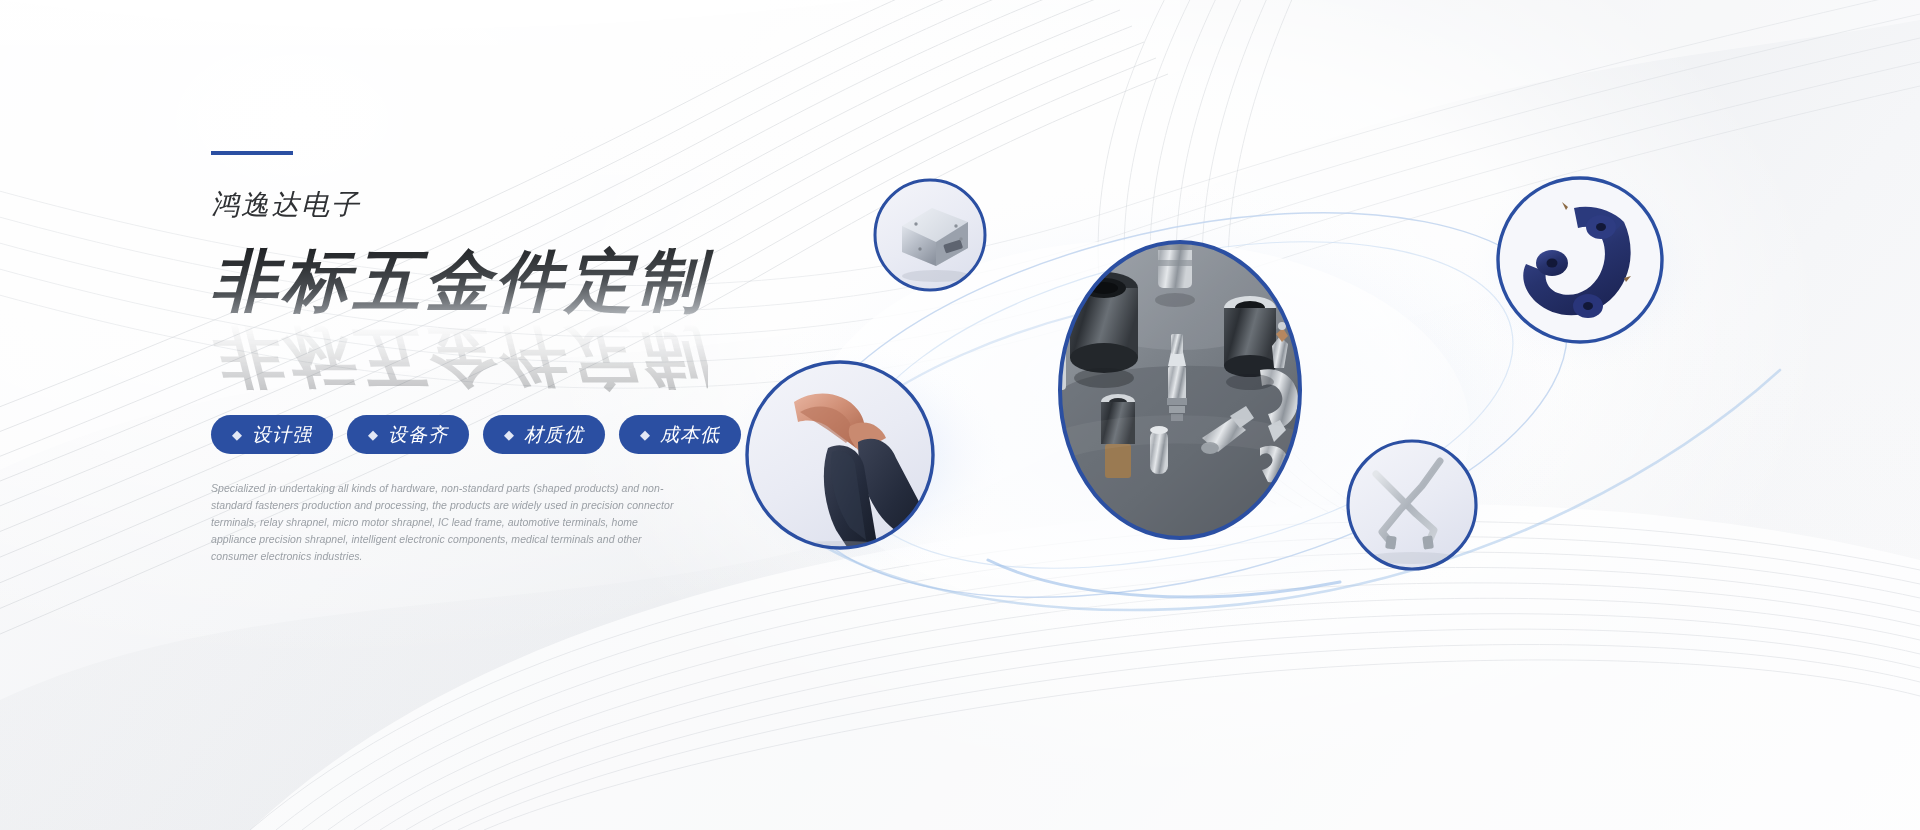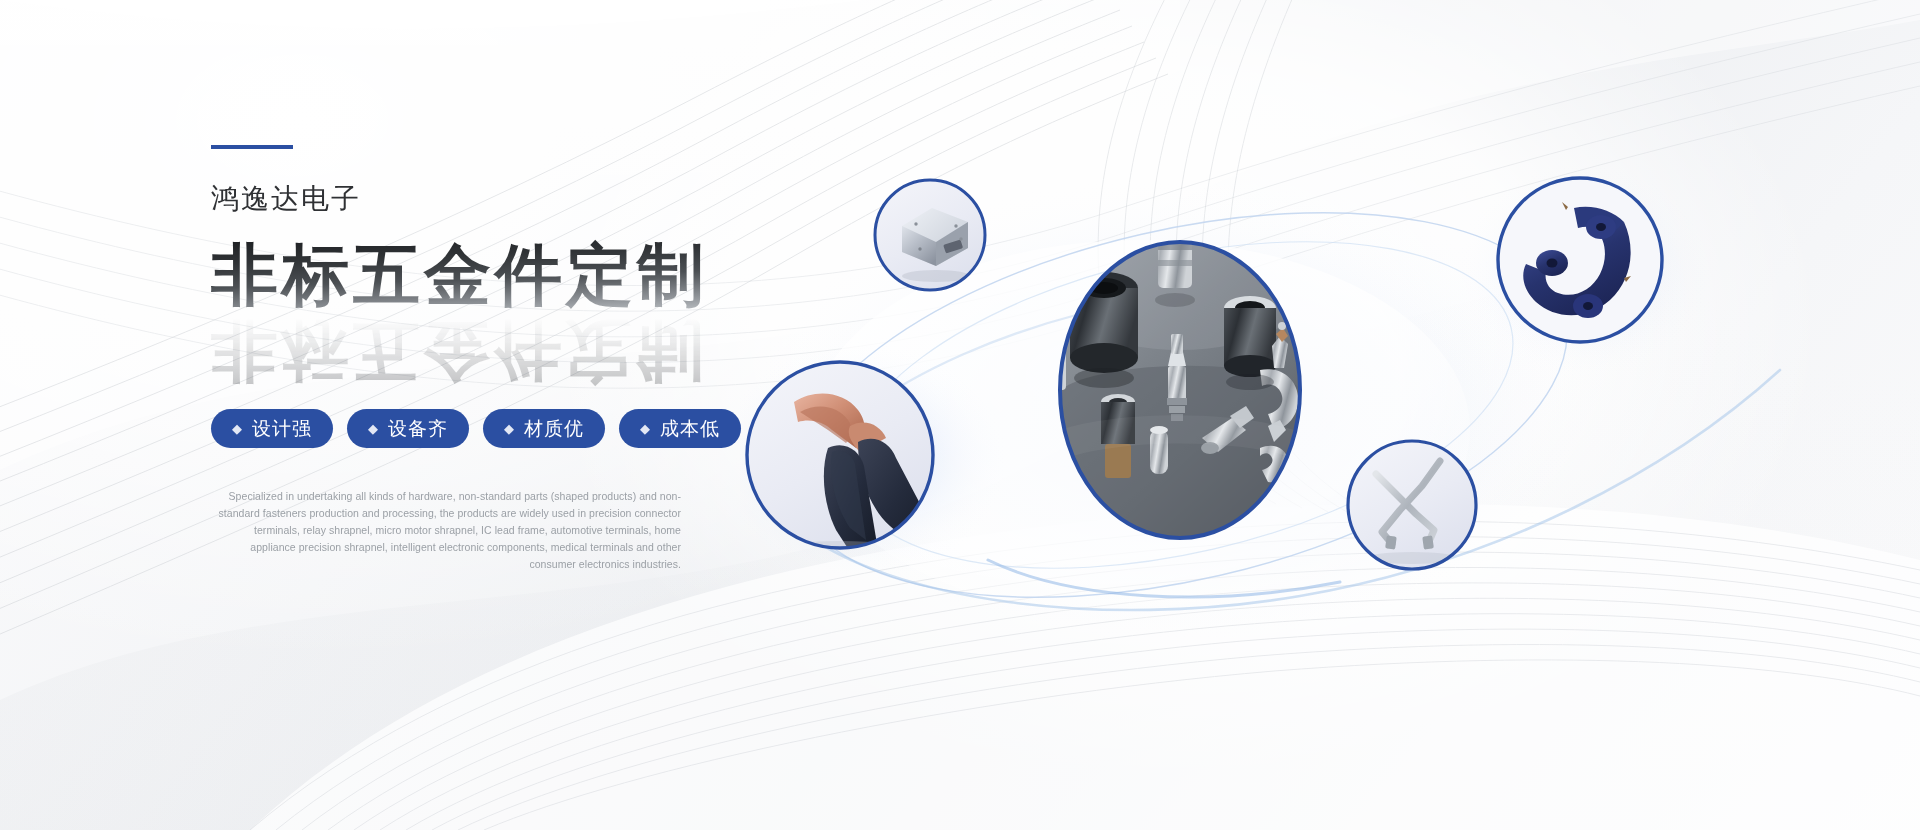--- a/index.html
+++ b/index.html
@@ -17,21 +17,21 @@
       radial-gradient(ellipse 1100px 700px at 300px 120px, #ffffff 0%, rgba(255,255,255,0.6) 45%, rgba(255,255,255,0) 78%),
       linear-gradient(128deg, #fcfcfd 0%, #f4f5f7 30%, #eceef1 55%, #f5f6f8 78%, #fbfbfc 100%);
   }
 
   
   .bg-waves { position:absolute; inset:0; pointer-events:none; }
   .bg-waves svg { position:absolute; inset:0; width:1920px; height:830px; display:block; }
 
   
   .content {
-    position:absolute; left:211px; top:145px; width:640px; z-index:12;
+    position:absolute; left:211px; top:151px; width:640px; z-index:12;font-style:italic;
   }
   .accent-bar {
     width:82px; height:4px; background:#2b4fa2; margin-bottom:36px;
   }
   .eyebrow {
     font-size:28px; color:#2f3134; letter-spacing:2px; line-height:1;
     font-weight:400; margin-bottom:26px;
   }
 
   
@@ -60,24 +60,23 @@
     display:flex; align-items:center; gap:9px;
     height:39px; padding:0 21px; border-radius:20px;
     background:#2b4fa2; color:#fff;
     font-size:19px; letter-spacing:1px; white-space:nowrap;
     cursor:pointer; user-select:none;
   }
   .pill .dia { font-size:13px; color:#e3e8f5; line-height:1; }
 
   
   .desc {
-    margin-top:40px; width:470px;
+    margin-top:26px; width:470px;
     font-size:10.5px; line-height:1.62; color:#9ba0a6;
     letter-spacing:.05px;
-    text-align:right;
   }
 
   
   .visual { position:absolute; left:740px; top:130px; width:1180px; height:560px; z-index:8; }
   .visual svg { position:absolute; inset:0; width:1180px; height:560px; display:block; }
 </style>
 </head>
 <body>
 
 <div class="stage">

